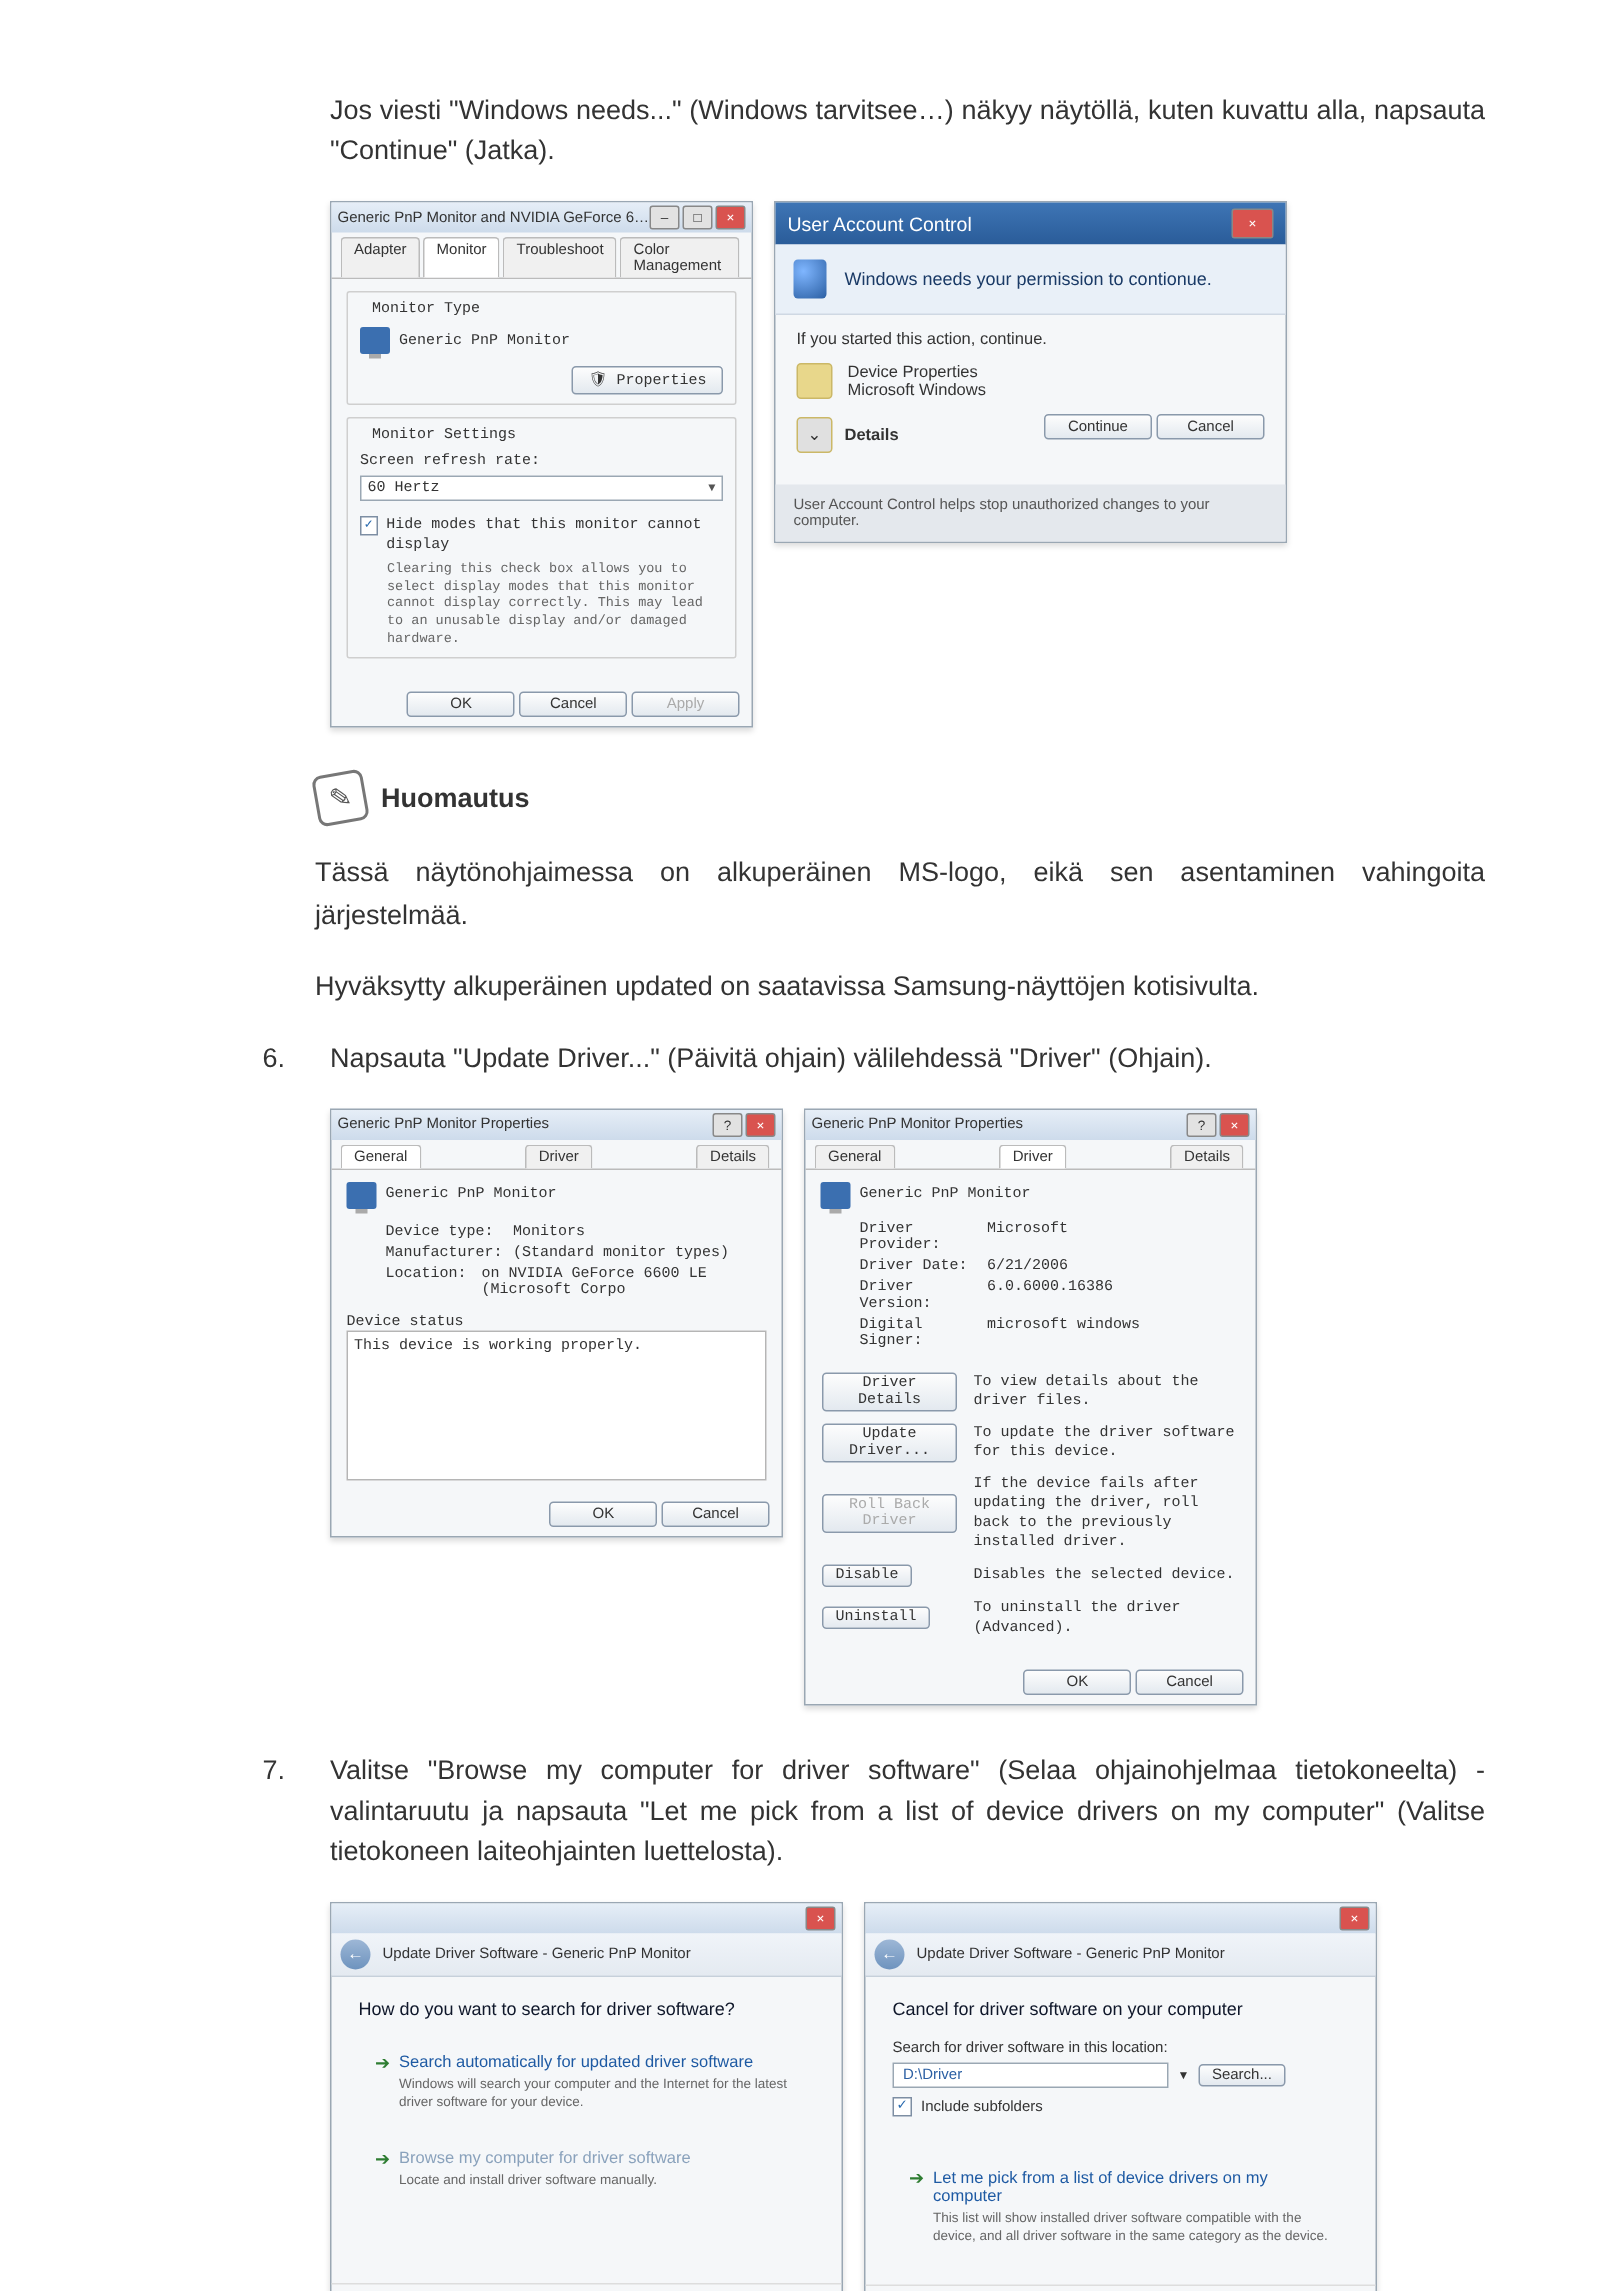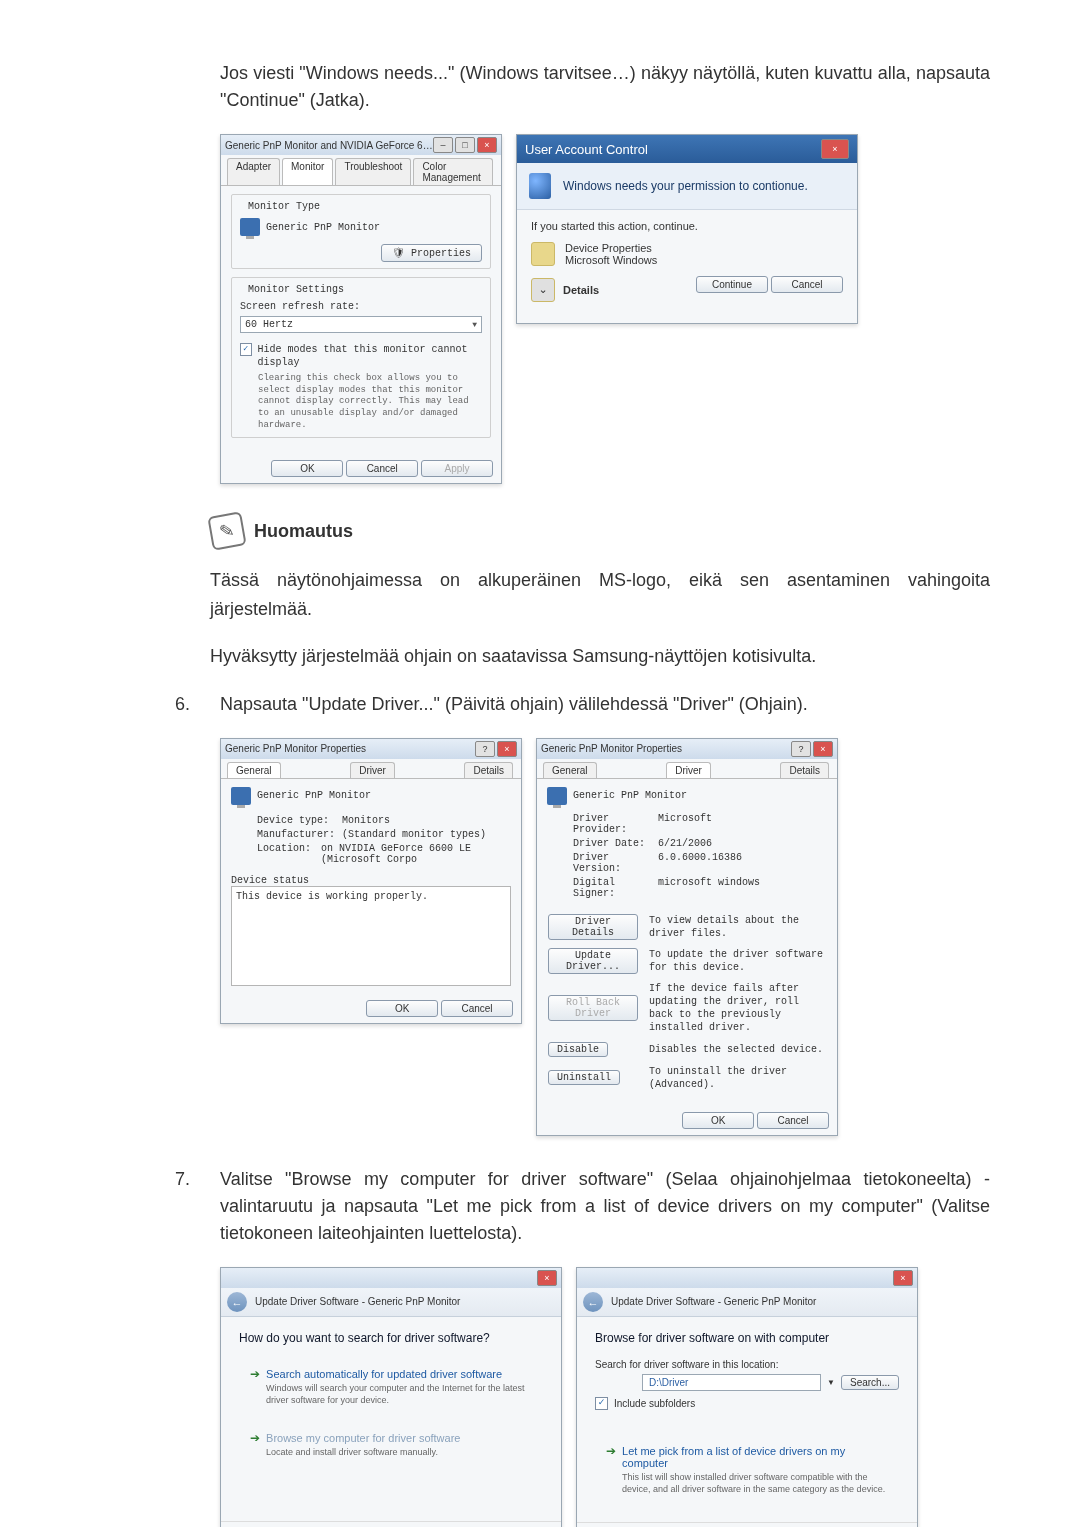--- a/index.html
+++ b/index.html
@@ -144,21 +144,21 @@
     border:1px solid transparent; padding:8px 10px; margin-bottom:8px; border-radius:2px;
   }
   .wiz-option.dim { color:#8aa2bc;}
   .wiz-opt-title { color:#1e5aa3; font-size:11px; display:flex; gap:6px; align-items:flex-start;}
   .wiz-opt-title.dim { color:#8aa2bc;}
   .arrow { color:#2e7d32; font-size:12px; line-height:1;}
   .wiz-opt-desc { font-size:9px; color:#666; margin:3px 0 0 16px; line-height:1.3;}
   .wiz-foot { text-align:right; padding:6px 10px; border-top:1px solid #ddd;}
   .path-field {
     border:1px solid #9aa7b3; background:#fff; padding:2px 6px; font-size:10px; color:#2b5fa3;
-    display:inline-block; width:170px;margin-left:47px;
+    display:inline-block; width:170px;
   }
 </style>
 </head>
 <body>
 
 <div class="page">
 
 
   <p class="body-text">Jos viesti "Windows needs..." (Windows tarvitsee…) näkyy näytöllä, kuten kuvattu alla, napsauta "Continue" (Jatka).</p>
 
@@ -233,29 +233,30 @@
           <div style="display:flex; gap:8px; align-items:center;">
             <span class="uac-ico chev" style="display:flex;align-items:center;justify-content:center;">⌄</span>
             <b>Details</b>
           </div>
           <div class="uac-btns">
             <span class="btn">Continue</span>
             <span class="btn">Cancel</span>
           </div>
         </div>
       </div>
+      <div class="uac-footer">User Account Control helps stop unauthorized changes to your computer.</div>
     </div>
   </div>
 
   <div class="notice">
     <div class="notice-icon">✎</div>
     <div class="notice-label">Huomautus</div>
   </div>
   <p class="notice-text">Tässä näytönohjaimessa on alkuperäinen MS-logo, eikä sen asentaminen vahingoita järjestelmää.</p>
-  <p class="notice-text">Hyväksytty järjestelmää ohjain on saatavissa Samsung-näyttöjen kotisivulta.</p>
+  <p class="notice-text">Hyväksytty alkuperäinen updated on saatavissa Samsung-näyttöjen kotisivulta.</p>
 
   <div class="ol-item">
     <div class="ol-num">6.</div>
     <div class="ol-text">Napsauta "Update Driver..." (Päivitä ohjain) välilehdessä "Driver" (Ohjain).</div>
   </div>
 
   <div class="figure-row">
 
     <div class="dialog" style="width:300px;">
       <div class="titlebar">
@@ -413,21 +414,21 @@
           <span></span>
         <div class="win-btns">
             <span class="win-btn close">×</span>
           </div>
       </div>
       <div class="wiz-top">
         <span class="back-circle">←</span>
         <span>Update Driver Software - Generic PnP Monitor</span>
       </div>
       <div class="wiz-body">
-        <div class="wiz-q">Browse for driver software on with computer</div>
+        <div class="wiz-q">Cancel for driver software on your computer</div>
         <div style="font-size:10px; margin-bottom:4px;">Search for driver software in this location:</div>
         <div style="display:flex; gap:6px; align-items:center; margin-bottom:6px;">
           <span class="path-field">D:\Driver</span>
           <span style="font-size:8px;">▼</span>
           <span class="btn small">Search...</span>
         </div>
         <div class="checkbox-row">
           <span class="checkbox">✓</span>
           <span>Include subfolders</span>
         </div>

